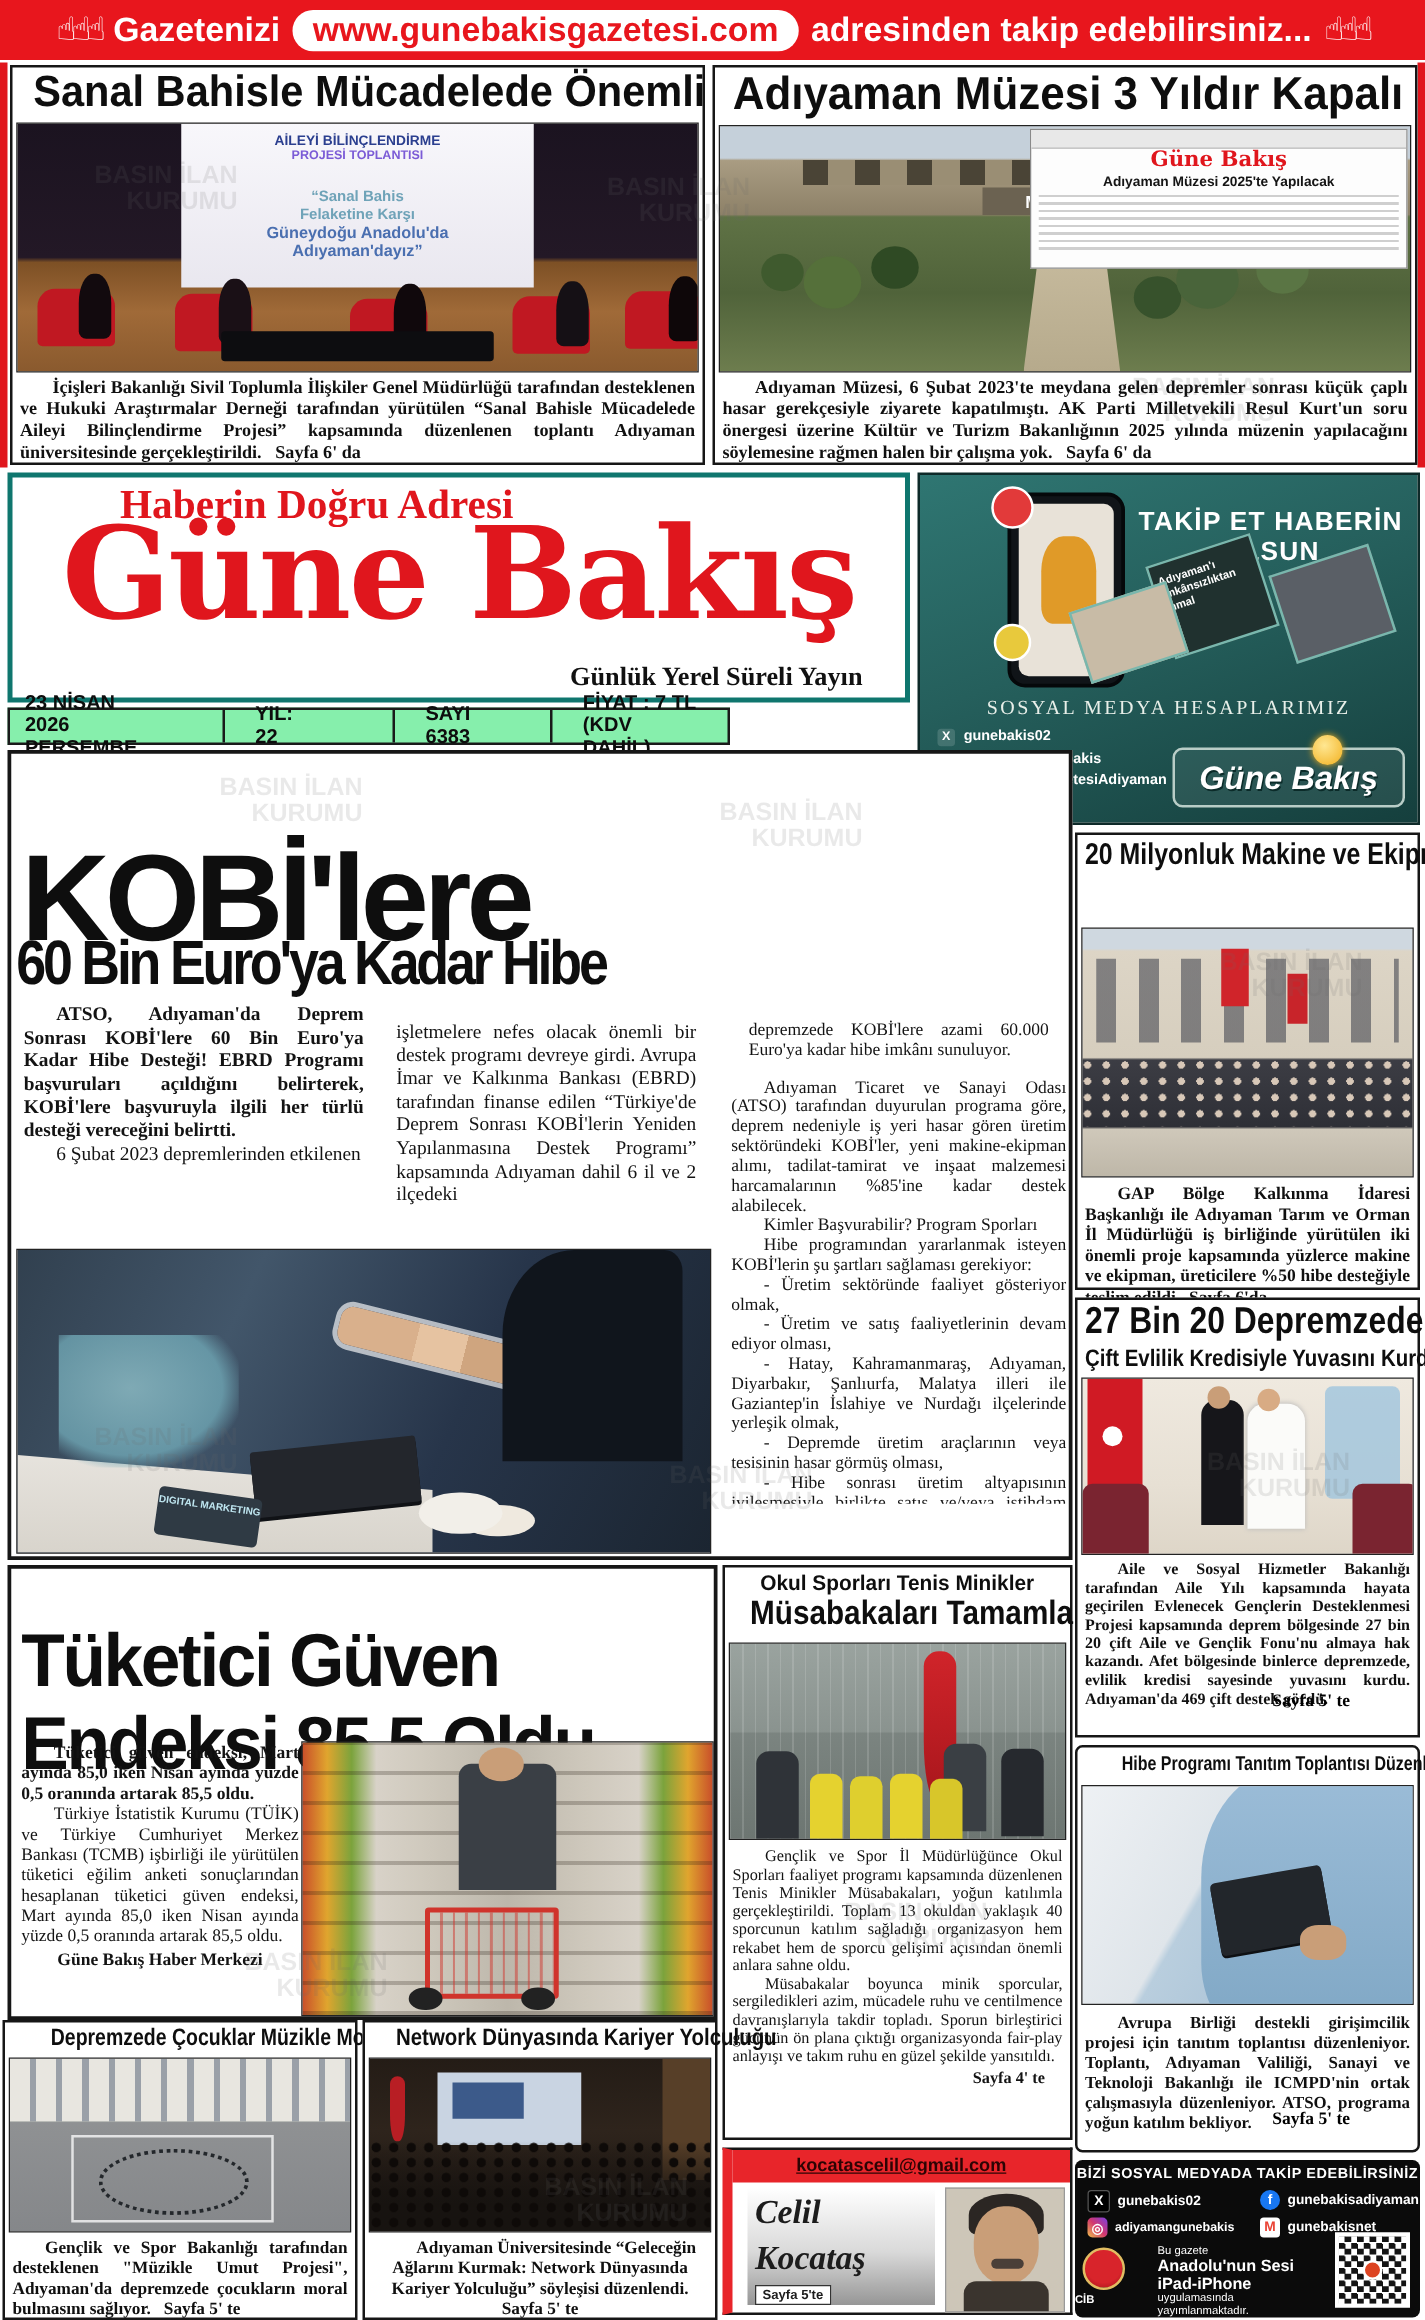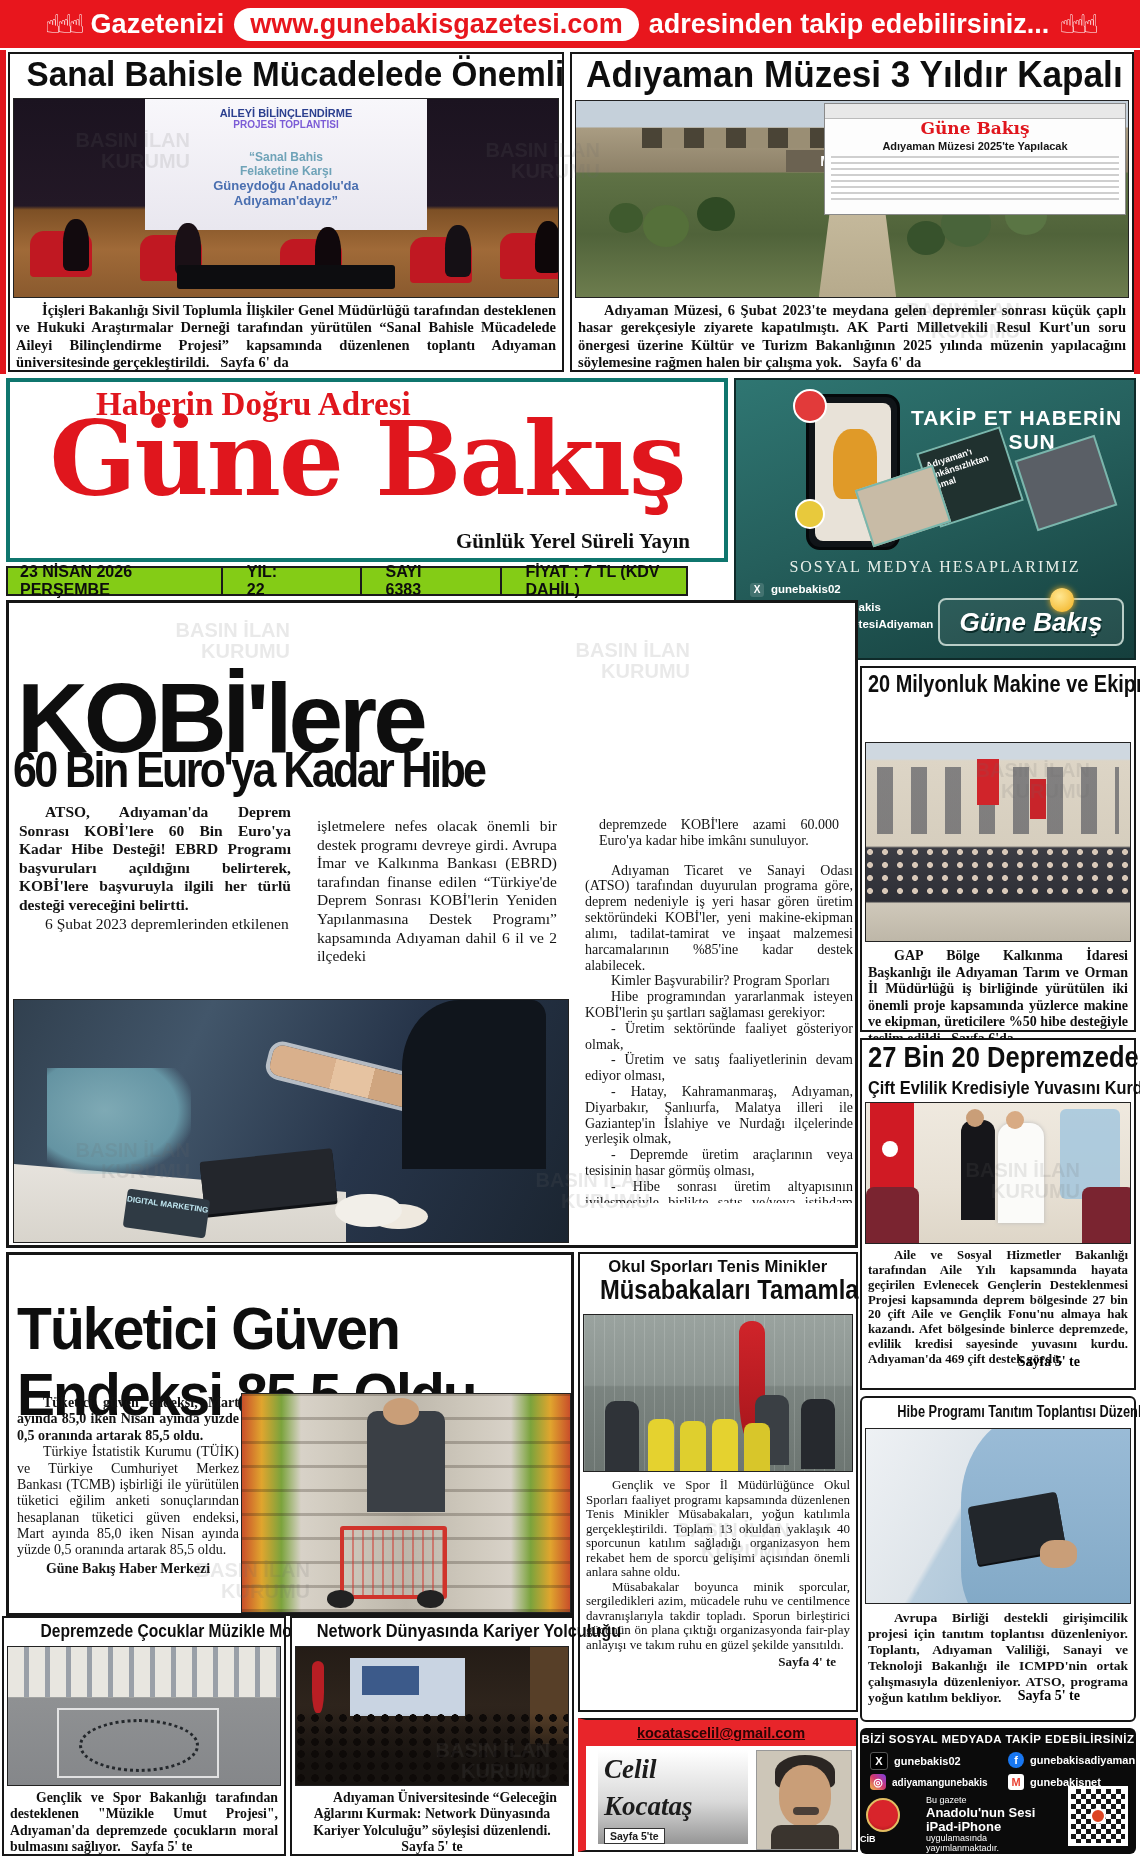--- a/index.html
+++ b/index.html
@@ -54,22 +54,22 @@
   .sp-acc{position:absolute;left:14px;bottom:6px;font-size:11.5px;font-weight:bold;line-height:1.55;}
   .sp-acc .row{display:flex;align-items:center;gap:7px;}
   .sp-logo{position:absolute;right:10px;bottom:12px;width:182px;height:44px;border:2px solid #b9cdc7;border-radius:8px;
            background:rgba(255,255,255,.07);text-align:center;}
   .sp-logo .txt{font-style:italic;font-weight:bold;font-size:26px;color:#fff;line-height:44px;text-shadow:1px 2px 0 #0b2b29;}
   .sun{position:absolute;right:48px;top:-12px;width:24px;height:24px;border-radius:50%;
        background:radial-gradient(circle at 40% 35%,#ffe792,#f2b01e);box-shadow:0 0 6px #f2b01e;}
   .mini-ic{display:inline-block;width:14px;height:14px;line-height:14px;text-align:center;border-radius:3px;
            background:rgba(255,255,255,.15);font-size:10px;font-weight:bold;color:#fff;}
   
-  .dateline{left:6px;top:566px;width:682px;height:30px;border:2px solid #1a1a1a;box-sizing:border-box;
-            display:flex;align-items:center;font-weight:bold;font-size:16px;color:#0d0d0d;background:#84cc16;}
+  .dateline{left:6px;top:566px;width:578px;height:30px;border:2px solid #1a1a1a;box-sizing:border-box;
+            display:flex;align-items:center;font-weight:bold;font-size:16px;color:#0d0d0d;background:#86efac;}
   .dateline span{padding:0 12px;}
   .dateline .sep{border-left:2px solid #1a1a1a;height:100%;display:flex;align-items:center;}
   
   .fic{display:inline-flex;width:16px;height:16px;border-radius:50%;align-items:center;justify-content:center;
        font-size:11px;font-weight:bold;flex:0 0 auto;}
   .fic.x{background:#000;color:#fff;border:1px solid #555;border-radius:3px;}
   .fic.fb{background:#1877f2;color:#fff;}
   .fic.ig{background:linear-gradient(45deg,#f0c14b,#d3376e,#7b3fe4);color:#fff;border-radius:4px;}
   .fic.gm{background:#fff;color:#ea4335;border-radius:3px;}
   

